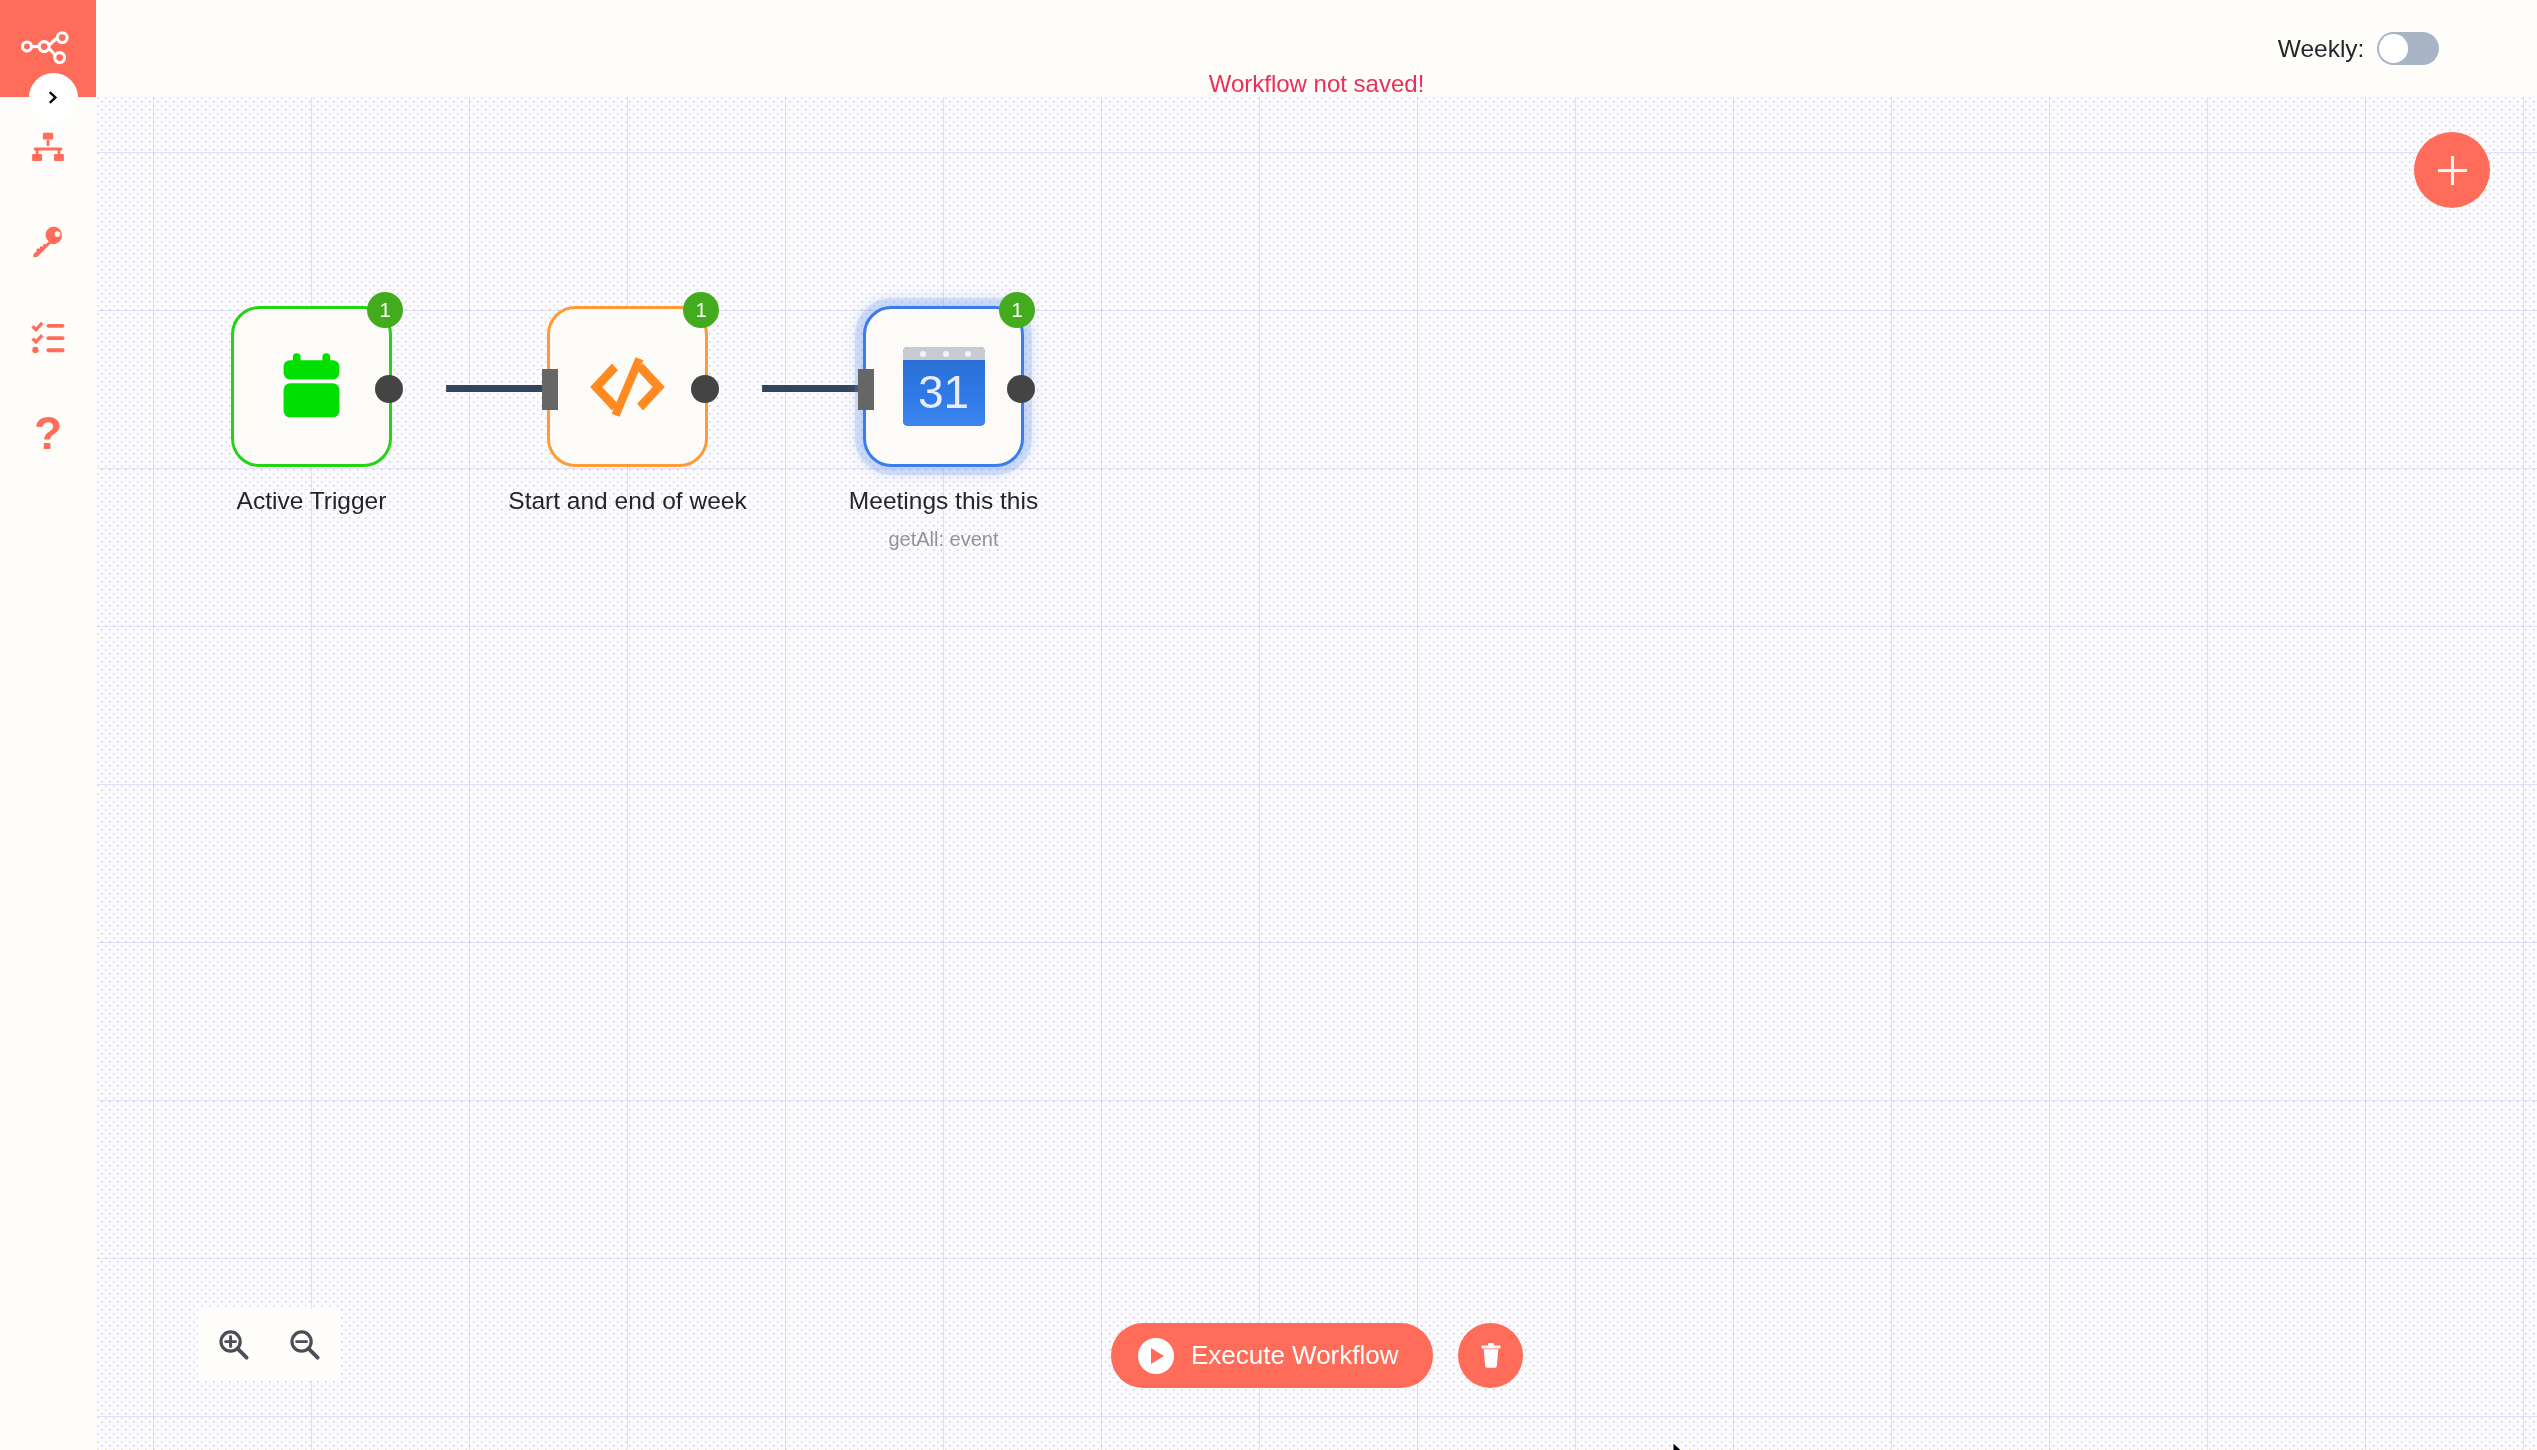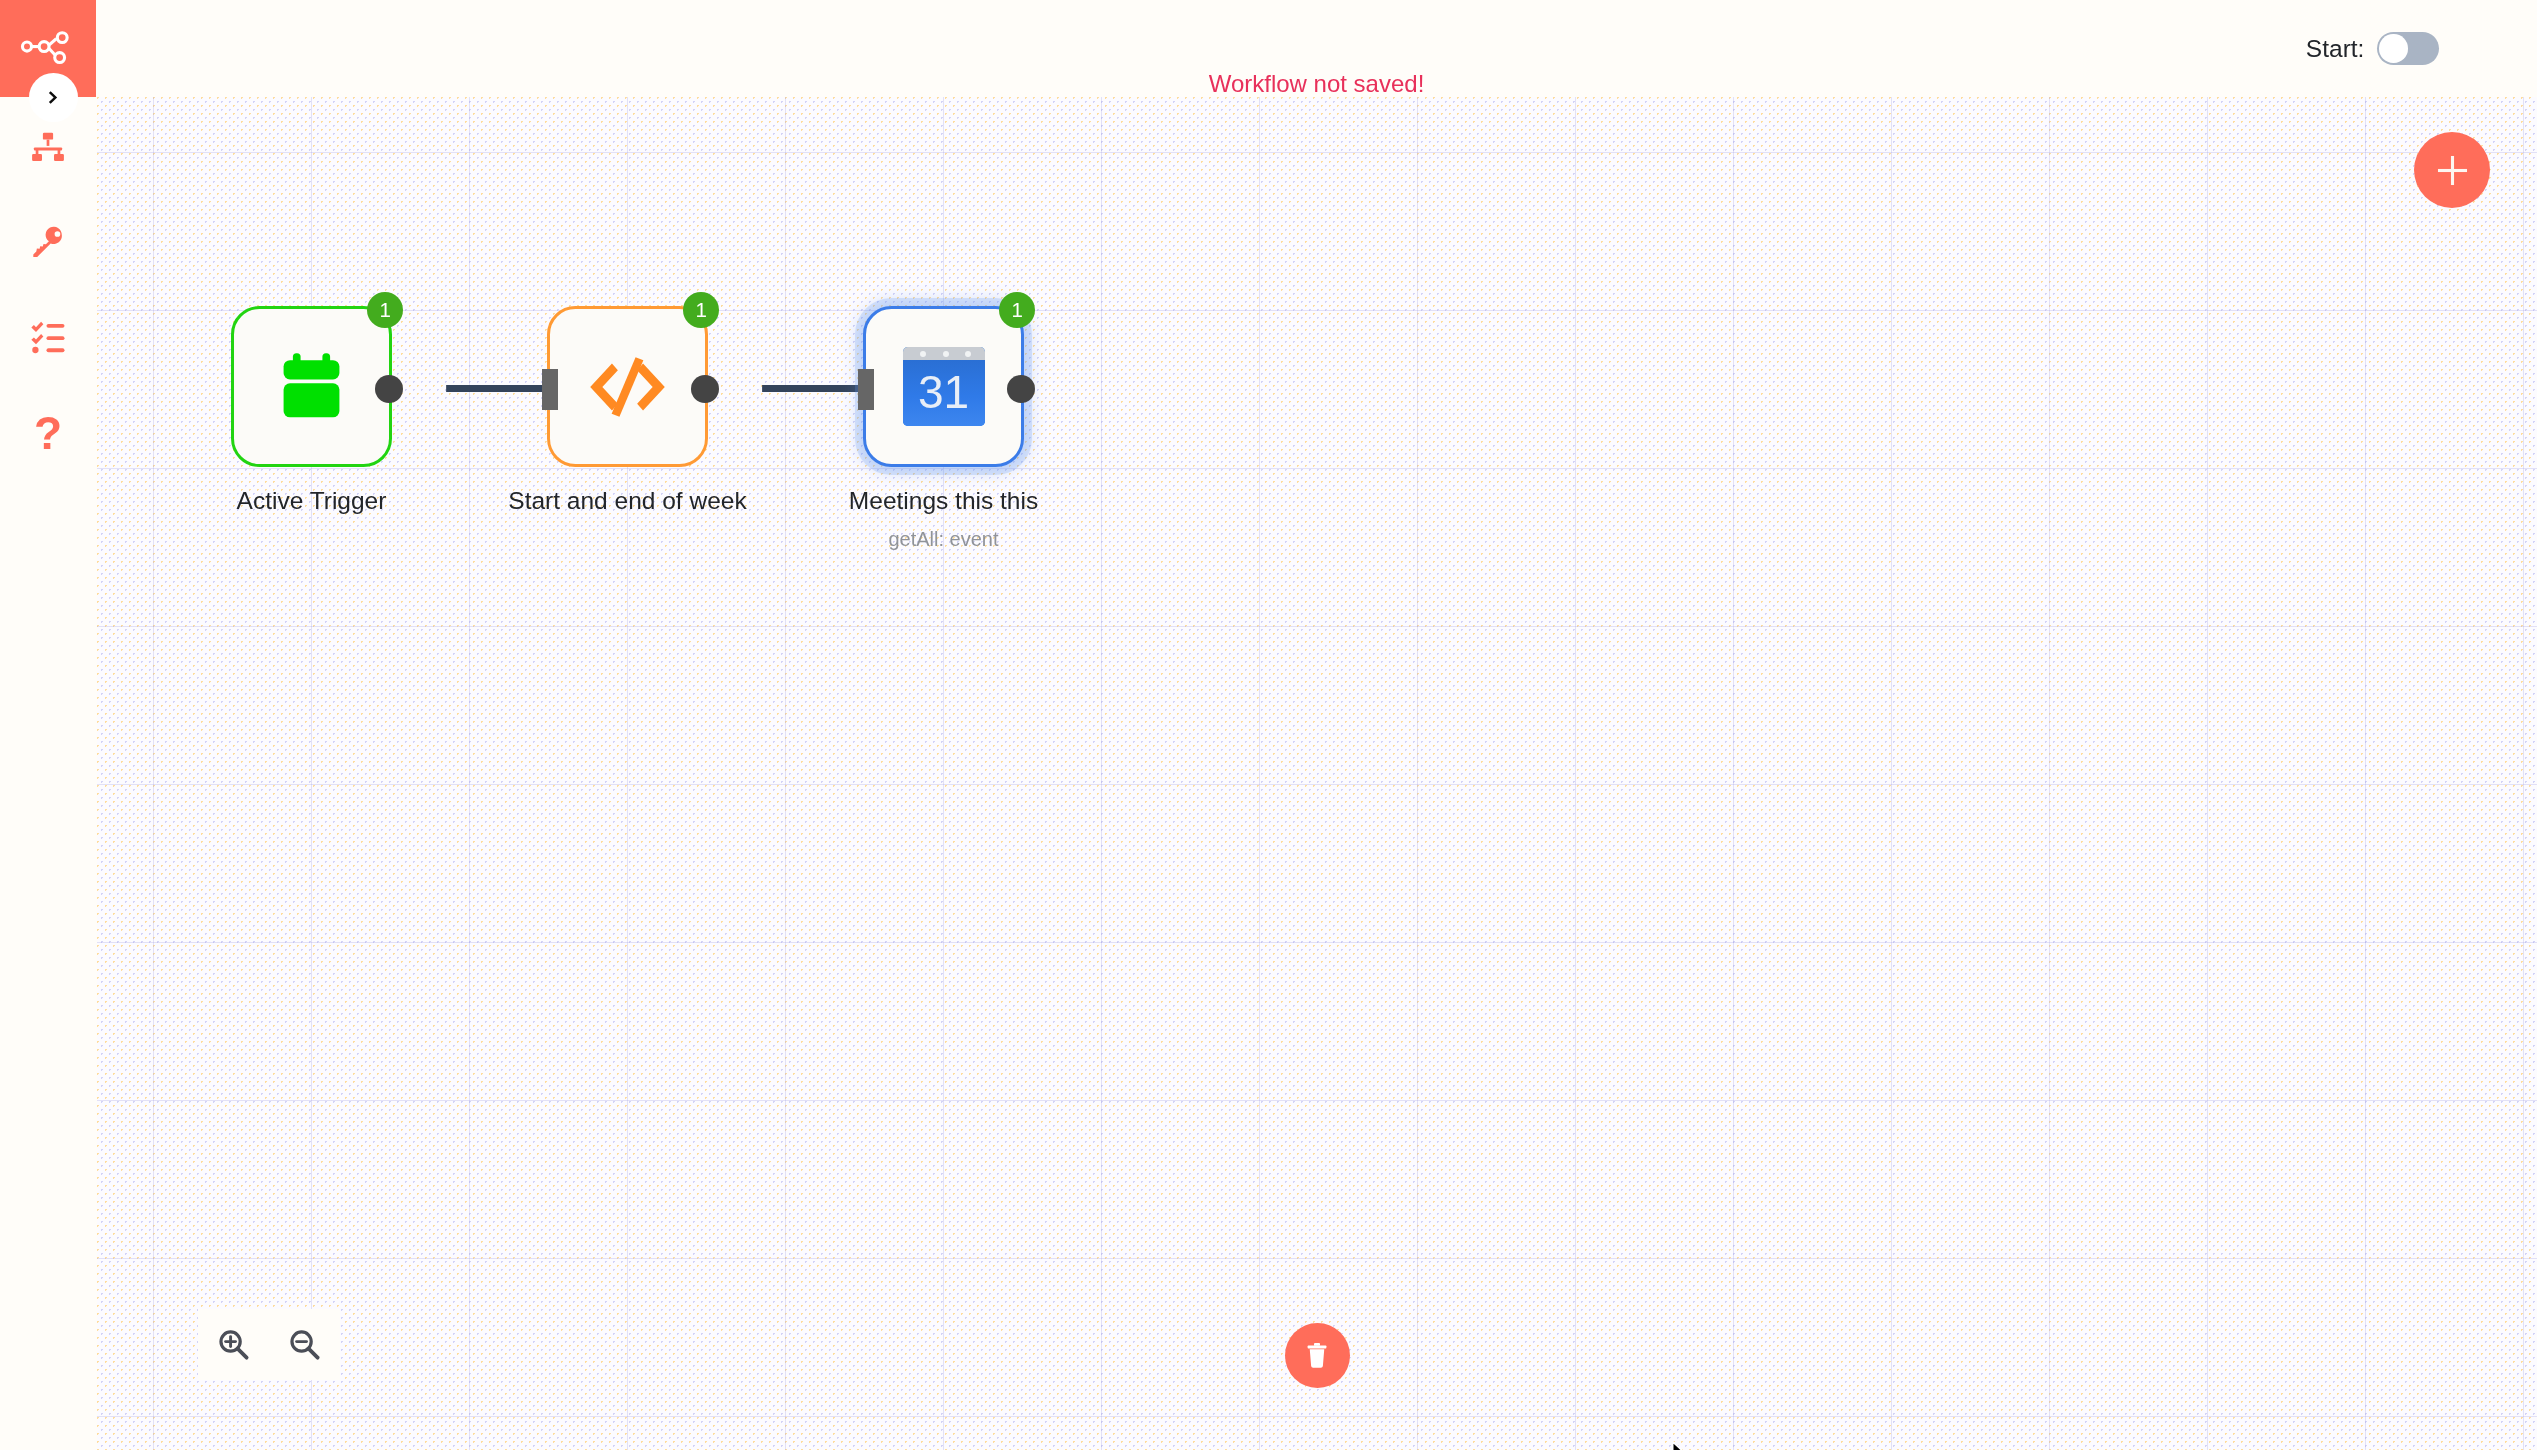--- a/index.html
+++ b/index.html
@@ -419,39 +419,45 @@
       <div class="zoom-btn">
         <svg viewBox="0 0 24 24">
           <circle cx="10" cy="10" r="6.6" fill="none" stroke="#4b4e57" stroke-width="2.2"></circle>
           <line x1="14.8" y1="14.8" x2="21" y2="21" stroke="#4b4e57" stroke-width="2.6" stroke-linecap="round"></line>
           <line x1="6.6" y1="10" x2="13.4" y2="10" stroke="#4b4e57" stroke-width="2.0" stroke-linecap="round"></line>
         </svg>
       </div>
     </div>
 
     <div id="bottom-bar">
+      <button id="execute-button">
+        <span class="play-circle">
+          <span class="play-tri"></span>
+        </span>
+        <span id="execute-label">Execute Workflow</span>
+      </button>
       <button id="delete-button">
         <svg viewBox="0 0 24 24">
           <rect x="4.5" y="3.6" width="15" height="2.3" rx="0.6" fill="#ffffff"></rect>
           <rect x="9.6" y="1.6" width="4.8" height="2.2" rx="0.7" fill="#ffffff"></rect>
           <path d="M6.2 6.6 h11.6 l-1.1 13.4 a1.6 1.6 0 0 1 -1.6 1.4 h-6.2 a1.6 1.6 0 0 1 -1.6 -1.4 Z" fill="#ffffff"></path>
         </svg>
       </button>
     </div>
 
     <svg id="mouse-cursor" viewBox="0 0 17 24">
       <path d="M1 1 L1 18.2 L5.3 14.2 L8.1 20.6 L10.8 19.4 L8.1 13.2 L14 13.1 Z" fill="#000000" stroke="#ffffff" stroke-width="1.1" stroke-linejoin="round"></path>
     </svg>
 
   </div>
 
   <div id="header">
     <div id="save-status">Workflow not saved!</div>
     <div id="active-area">
-      <span id="active-label">Start:</span>
+      <span id="active-label">Weekly:</span>
       <span id="active-toggle">
         <span class="knob"></span>
       </span>
     </div>
   </div>
 
   <div id="sidebar">
     <div id="logo-block">
       <svg id="logo-icon" viewBox="0 0 44 30">
         <g fill="none" stroke="#ffffff" stroke-width="2.4">

